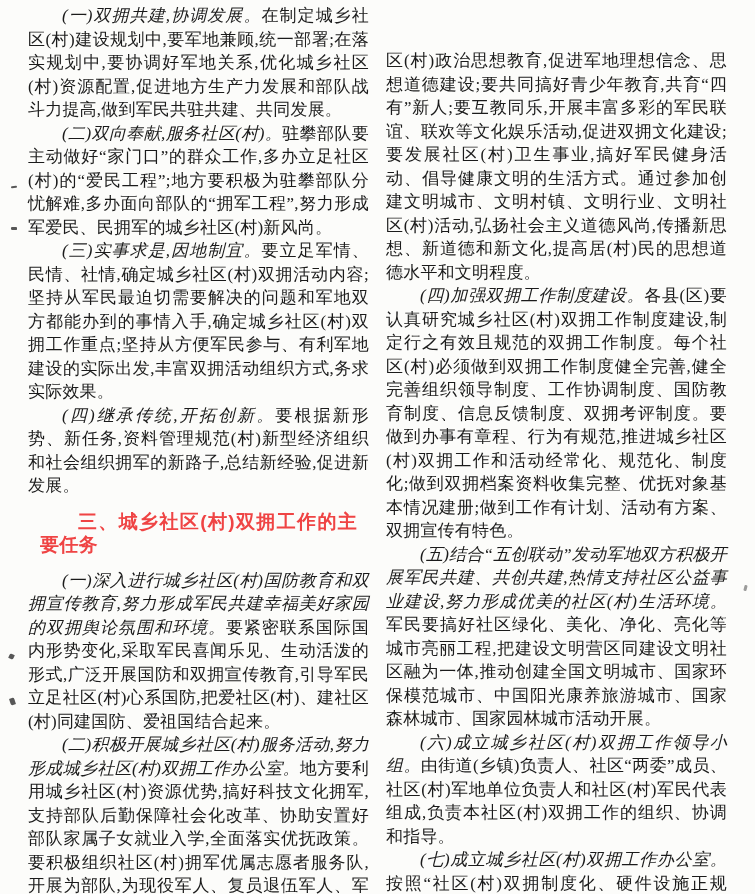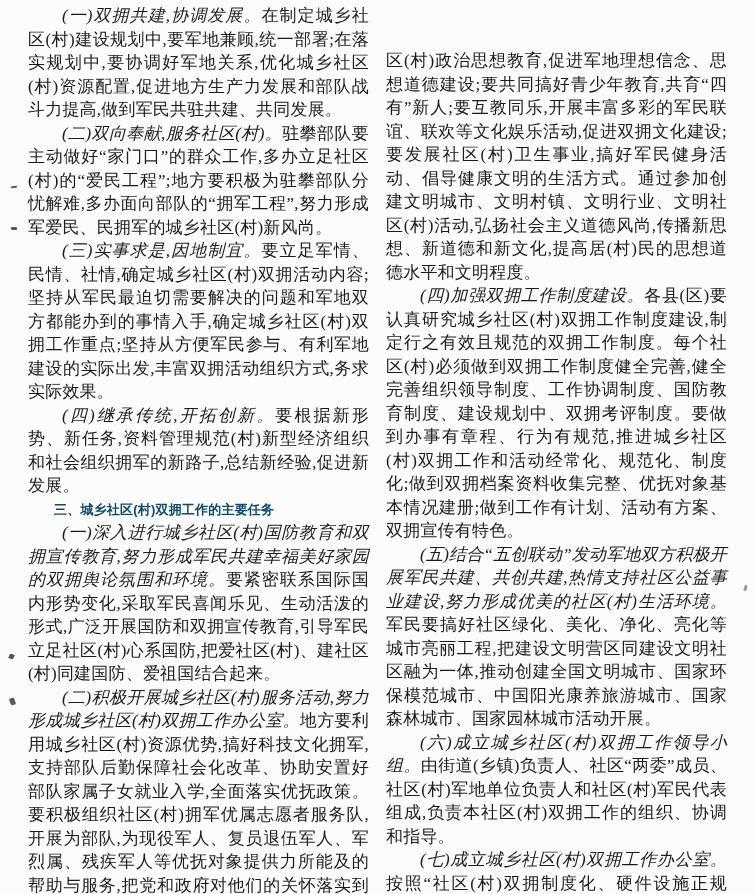--- a/index.html
+++ b/index.html
@@ -26,28 +26,28 @@
     line-height: 23.5px;
     color: #1b1b1b;
     text-align: justify;
     text-justify: inter-ideograph;
     letter-spacing: 0.2px;
   }
   p.para { margin: 0; text-indent: 2em; }
   p.para.cont { text-indent: 0; margin-top: 45px; }
   .lead { font-style: italic; }
   h3.heading {
-    margin: 0;
+    margin: 12px;
     font-family: "Liberation Sans", "DejaVu Sans", sans-serif;
     font-weight: 700;
     font-style: normal;
-    font-size: 13px;
+    font-size: 19px;
     line-height: 23.5px;
     text-indent: 2em;
-    color: #0c4a6e;
+    color: #ef4444;
   }
   .speck {
     position: absolute;
     background: #3a3a3a;
     border-radius: 1px;
     opacity: 0.85;
   }
   .speck.s1 { left: 11px; top: 186px; width: 6px; height: 2px; transform: rotate(-4deg); }
   .speck.s2 { left: 11px; top: 227px; width: 6px; height: 3px; transform: rotate(3deg); }
   .speck.s3 { left: 9px;  top: 654px; width: 5px; height: 5px; transform: rotate(24deg); border-radius: 2px 0 2px 0; }
@@ -73,21 +73,21 @@
       <p class="para"><span class="lead">(三)实事求是,因地制宜。</span><span>要立足军情、民情、社情,确定城乡社区(村)双拥活动内容;坚持从军民最迫切需要解决的问题和军地双方都能办到的事情入手,确定城乡社区(村)双拥工作重点;坚持从方便军民参与、有利军地建设的实际出发,丰富双拥活动组织方式,务求实际效果。</span></p>
       <p class="para"><span class="lead">(四)继承传统,开拓创新。</span><span>要根据新形势、新任务,资料管理规范(村)新型经济组织和社会组织拥军的新路子,总结新经验,促进新发展。</span></p>
       <h3 class="heading">三、城乡社区(村)双拥工作的主要任务</h3>
       <p class="para"><span class="lead">(一)深入进行城乡社区(村)国防教育和双拥宣传教育,努力形成军民共建幸福美好家园的双拥舆论氛围和环境。</span><span>要紧密联系国际国内形势变化,采取军民喜闻乐见、生动活泼的形式,广泛开展国防和双拥宣传教育,引导军民立足社区(村)心系国防,把爱社区(村)、建社区(村)同建国防、爱祖国结合起来。</span></p>
       <p class="para"><span class="lead">(二)积极开展城乡社区(村)服务活动,努力形成城乡社区(村)双拥工作办公室。</span><span>地方要利用城乡社区(村)资源优势,搞好科技文化拥军,支持部队后勤保障社会化改革、协助安置好部队家属子女就业入学,全面落实优抚政策。要积极组织社区(村)拥军优属志愿者服务队,开展为部队,为现役军人、复员退伍军人、军烈属、残疾军人等优抚对象提供力所能及的帮助与服务,把党和政府对他们的关怀落实到具体工作和行动中。</span></p>
 
     </div>
 
     <div class="col">
       <p class="para cont"><span>区(村)政治思想教育,促进军地理想信念、思想道德建设;要共同搞好青少年教育,共育“四有”新人;要互教同乐,开展丰富多彩的军民联谊、联欢等文化娱乐活动,促进双拥文化建设;要发展社区(村)卫生事业,搞好军民健身活动、倡导健康文明的生活方式。通过参加创建文明城市、文明村镇、文明行业、文明社区(村)活动,弘扬社会主义道德风尚,传播新思想、新道德和新文化,提高居(村)民的思想道德水平和文明程度。</span></p>
-      <p class="para"><span class="lead">(四)加强双拥工作制度建设。</span><span>各县(区)要认真研究城乡社区(村)双拥工作制度建设,制定行之有效且规范的双拥工作制度。每个社区(村)必须做到双拥工作制度健全完善,健全完善组织领导制度、工作协调制度、国防教育制度、建设规划中、双拥考评制度。要做到办事有章程、行为有规范,推进城乡社区(村)双拥工作和活动经常化、规范化、制度化;做到双拥档案资料收集完整、优抚对象基本情况建册;做到工作有计划、活动有方案、双拥宣传有特色。</span></p>
+      <p class="para"><span class="lead">(四)加强双拥工作制度建设。</span><span>各县(区)要认真研究城乡社区(村)双拥工作制度建设,制定行之有效且规范的双拥工作制度。每个社区(村)必须做到双拥工作制度健全完善,健全完善组织领导制度、工作协调制度、国防教育制度、信息反馈制度、双拥考评制度。要做到办事有章程、行为有规范,推进城乡社区(村)双拥工作和活动经常化、规范化、制度化;做到双拥档案资料收集完整、优抚对象基本情况建册;做到工作有计划、活动有方案、双拥宣传有特色。</span></p>
       <p class="para"><span class="lead">(五)结合“五创联动”发动军地双方积极开展军民共建、共创共建,热情支持社区公益事业建设,努力形成优美的社区(村)生活环境。</span><span>军民要搞好社区绿化、美化、净化、亮化等城市亮丽工程,把建设文明营区同建设文明社区融为一体,推动创建全国文明城市、国家环保模范城市、中国阳光康养旅游城市、国家森林城市、国家园林城市活动开展。</span></p>
       <p class="para"><span class="lead">(六)成立城乡社区(村)双拥工作领导小组。</span><span>由街道(乡镇)负责人、社区“两委”成员、社区(村)军地单位负责人和社区(村)军民代表组成,负责本社区(村)双拥工作的组织、协调和指导。</span></p>
       <p class="para"><span class="lead">(七)成立城乡社区(村)双拥工作办公室。</span><span>按照“社区(村)双拥制度化、硬件设施正规化、资料管理规范化、活动开展经常化、双拥服务网络化”的要求,抓好城乡社区(村)办公室正规化建设,做到制度职责上墙、图表挂放有序、资料管理规范。</span></p>
 
     </div>
 
   </div>
 </div>
 
 </body></html>

